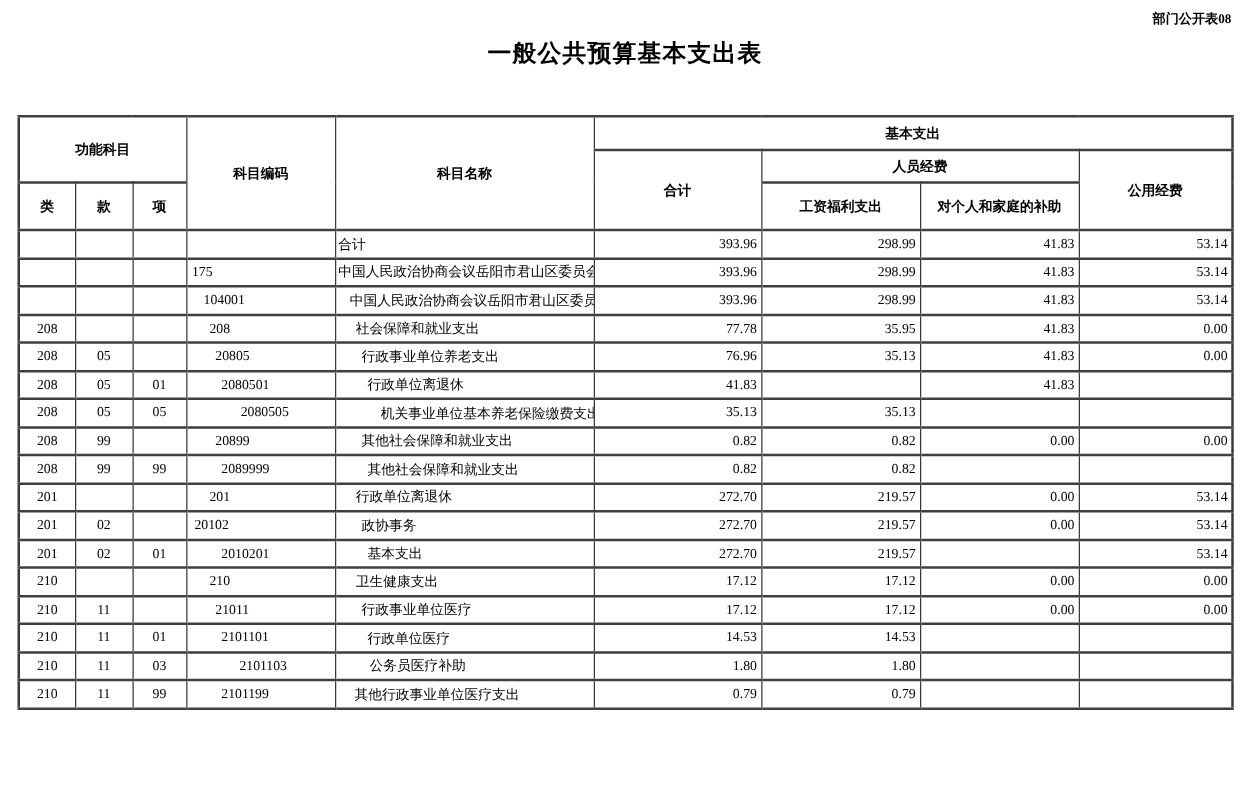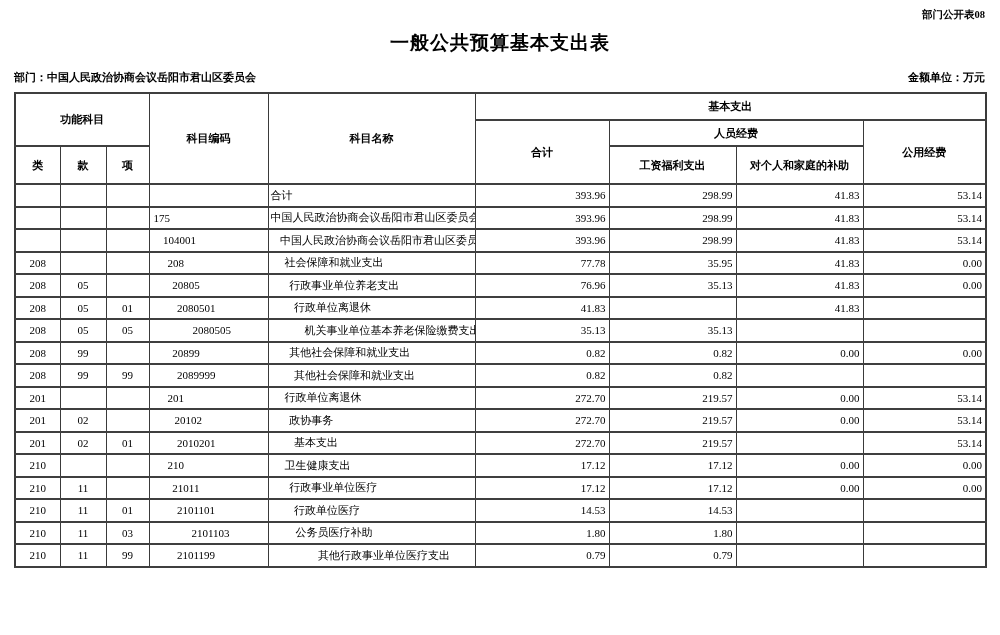--- a/index.html
+++ b/index.html
@@ -85,24 +85,20 @@
 </style>
 </head>
 <body>
 
 <div class="page">
 
   <div class="doc-label">部门公开表08</div>
 
   <h1 class="title">一般公共预算基本支出表</h1>
 
-  <div class="meta-row">
-    <span class="dept">部门：中国人民政治协商会议岳阳市君山区委员会</span>
-    <span class="unit">金额单位：万元</span>
-  </div>
 
   <table class="budget">
     <colgroup>
       <col style="width:45px">
         <col style="width:46px">
         <col style="width:43px">
       <col style="width:119px">
         <col style="width:207px">
         <col style="width:134px">
       <col style="width:127px">
@@ -237,21 +233,21 @@
           <td class="left" style="padding-left: 16.1px;">行政单位离退休</td>
           <td class="num">272.70</td>
           <td class="num">219.57</td>
           <td class="num">0.00</td>
           <td class="num">53.14</td>
         </tr>
         <tr>
           <td class="center">201</td>
           <td class="center">02</td>
           <td class="center"></td>
-          <td class="left" style="padding-left: 25px;">20102</td>
+          <td class="left" style="padding-left: 6px;">20102</td>
           <td class="left" style="padding-left: 20.8px;">政协事务</td>
           <td class="num">272.70</td>
           <td class="num">219.57</td>
           <td class="num">0.00</td>
           <td class="num">53.14</td>
         </tr>
         <tr>
           <td class="center">201</td>
           <td class="center">02</td>
           <td class="center">01</td>
@@ -304,21 +300,21 @@
           <td class="num">1.80</td>
           <td class="num">1.80</td>
           <td class="num"></td>
           <td class="num"></td>
         </tr>
         <tr>
           <td class="center">210</td>
           <td class="center">11</td>
           <td class="center">99</td>
           <td class="left" style="padding-left: 27.5px;">2101199</td>
-          <td class="left" style="padding-left: 28px; text-align: center;">其他行政事业单位医疗支出</td>
+          <td class="left" style="padding-left: 15px;">其他行政事业单位医疗支出</td>
           <td class="num">0.79</td>
           <td class="num">0.79</td>
           <td class="num"></td>
           <td class="num"></td>
         </tr>
       </tbody>
   </table>
 
 </div>
 

